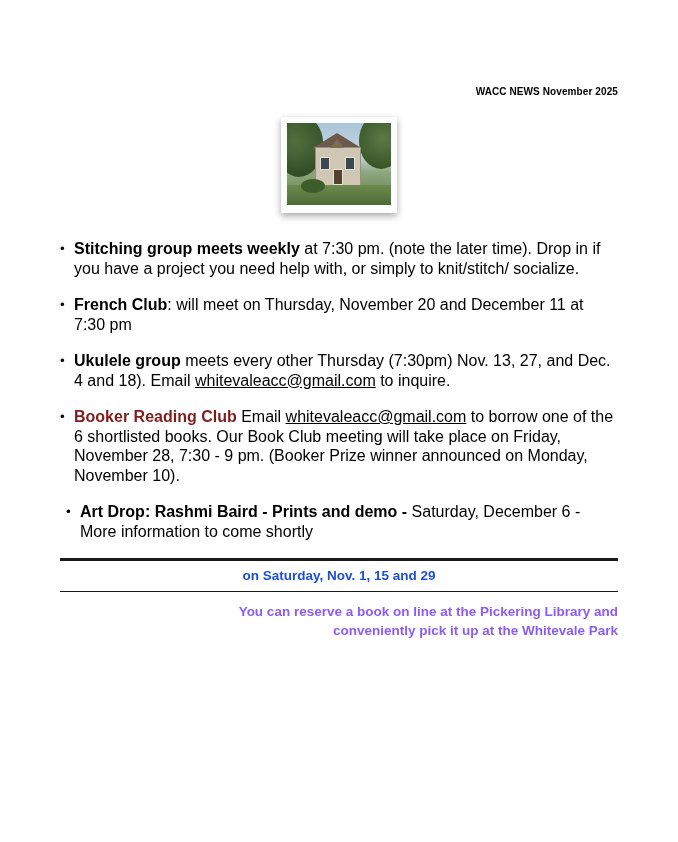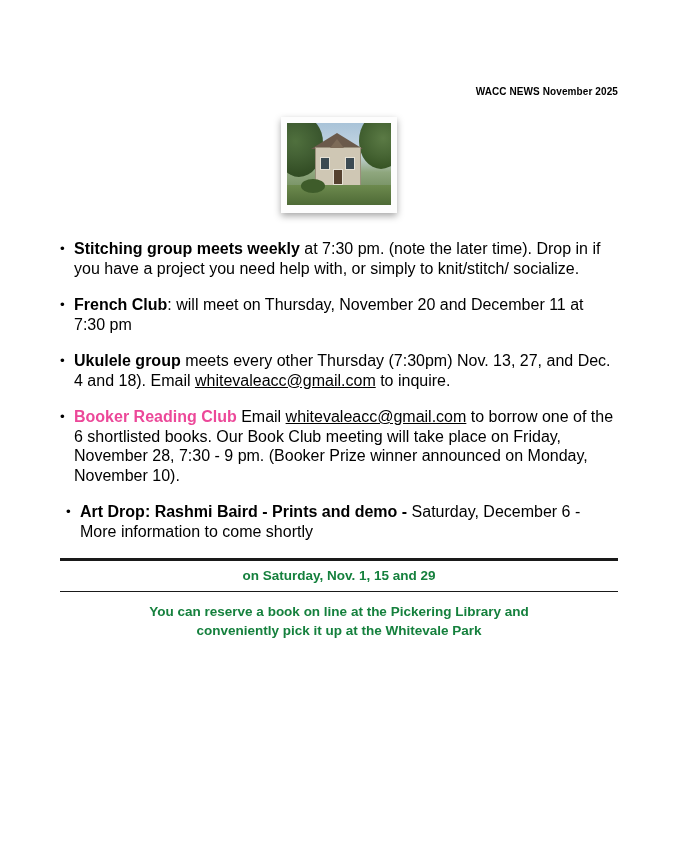--- a/index.html
+++ b/index.html
@@ -121,44 +121,44 @@
     flex: 0 0 14px;
     font-size: 13.5px;
     line-height: 19.5px;
   }
   .bullet-text {
     flex: 1 1 auto;
     font-size: 16px;
     line-height: 19.5px;
   }
   .bullet-text b { font-weight: bold; }
-  .red { color: #ec4899; }
+  .red { color: #7f1d1d; }
   .ul { text-decoration: underline; }
 
   .indent-extra .bullet-dot { padding-left: 6px; }
 
   .outreach {
     margin-top: 10px;
   }
   .rule {
     border: 0;
     border-top: 1px solid #1a1a1a;
     margin: 0;
   }
   .outreach-line {
     text-align: center;
     font-size: 13.5px;
     line-height: 19px;
     padding: 5px 0 6px 0;
   }
   .outreach-line.bold { font-weight: bold; }
-  .outreach-line.redbold { color: #15803d; font-weight: bold; }
+  .outreach-line.redbold { color: #1d4ed8; font-weight: bold; }
   .closing {
-    text-align: center;
-    color: #15803d;
+    text-align: right;
+    color: #8b5cf6;
     font-weight: bold;
     font-size: 13.5px;
     line-height: 19px;
     padding-top: 10px;
   }
 </style>
 </head>
 <body>
 
 <div class="page">

